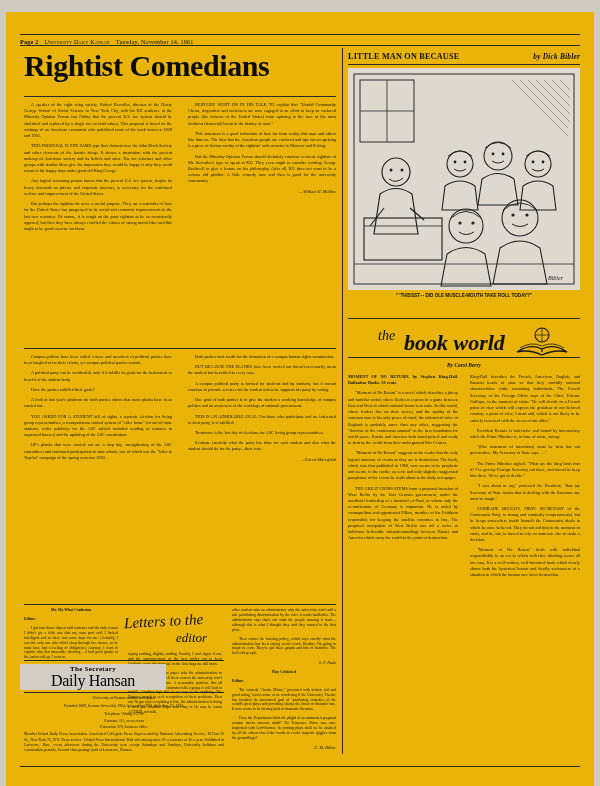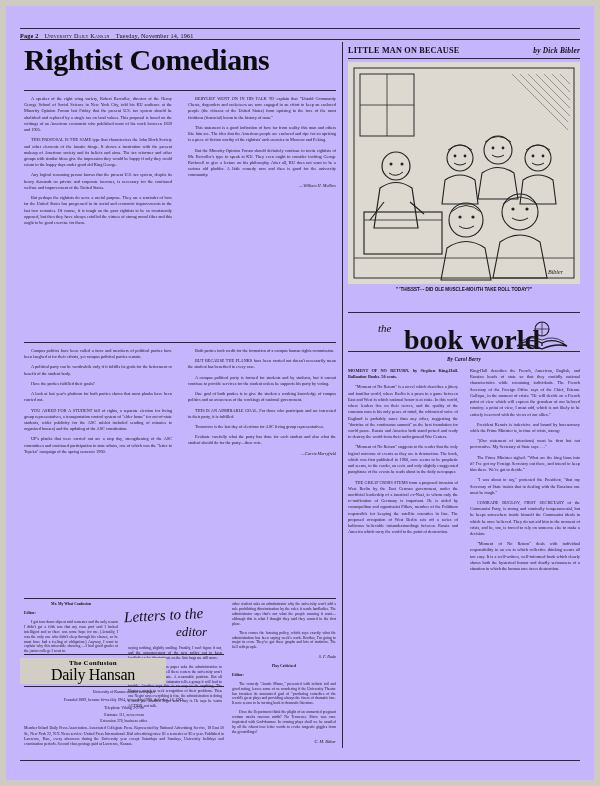--- a/index.html
+++ b/index.html
@@ -4,22 +4,22 @@
 <style>
   html,body{margin:0;padding:0;background:#c9c5bd;}
   body{font-family:"Liberation Serif", serif;}
   #page{
     position:relative;
     width:600px;height:786px;
     background:#cfcbc3;
     overflow:hidden;
   }
   .paper{
-    position:absolute;left:6px;top:6px;width:588px;height:774px;
-    background:#c4b5fd;
+    position:absolute;left:6px;top:12px;width:588px;height:774px;
+    background:#eab308;
   }
   
   .topbar{
     position:absolute;left:14px;top:26px;width:560px;
     font-size:6.2px;letter-spacing:.2px;color:#111;
     display:flex;align-items:baseline;gap:6px;
   }
   .topbar .pg{font-weight:bold;}
   .topbar .nm{font-variant:small-caps;}
   .rule{
@@ -51,25 +51,25 @@
     display:flex;justify-content:space-between;align-items:baseline;
   }
   .cartoon-title .by{font-size:7.4px;font-style:italic;font-weight:bold;}
   .cap{
     position:absolute;left:344px;top:281px;width:228px;
     font-size:4.6px;font-weight:bold;text-align:center;color:#111;
     font-family:"Liberation Sans", sans-serif;
   }
   
   .bw-title{
-    position:absolute;left:398px;top:318px;font-size:28px;
+    position:absolute;left:398px;top:318px;font-size:22px;font-style:italic;
     font-family:"Liberation Serif", serif;color:#111;font-weight:bold;
   }
   .bw-the{
-    position:absolute;left:372px;top:316px;font-size:11px;font-style:italic;color:#111;
+    position:absolute;left:372px;top:316px;font-size:14px;font-style:italic;color:#111;
   }
   .byline{
     font-size:5.4px;font-style:italic;text-align:center;margin:0 0 4px 0;font-weight:bold;
   }
   
   .letters-word{
     position:absolute;left:118px;top:600px;width:120px;
     font-size:15px;font-style:italic;font-family:"Liberation Serif", serif;
     color:#111;transform:rotate(-3deg);
   }
@@ -300,21 +300,21 @@
       <p class="noind lead center">Play Criticized</p>
       <p class="noind lead">Editor:</p>
       <p>The comedy "Auntie Mame," presented with infinite toil and good acting, leaves some of us wondering if the University Theatre has forsaken its announced goal of "producing comedies of the world's great plays and providing always the finest of dramatic fare. It now seems to be turning back to dramatic literature.</p>
       <p>Does the Department think the plight of an unmarried pregnant woman merits raucous mirth? No Tennessee Show was once inspirated with God-damner. In coming plays shall we be assailed by all the robust four letter words to evoke turgestic giggles from the groundlings?</p>
       <p class="sig">C. M. Bitber</p>
     </div>
 
     <div class="rule" style="left:18px;top:648px;width:200px;height:1px;"></div>
     <div class="flag">
       <div style="text-align:center;line-height:1;">
-        <div class="k1">The Confusion</div>
+        <div class="k1">The Secretary</div>
         <div class="k2">Daily Hansan</div>
       </div>
     </div>
     <div class="rule" style="left:18px;top:680px;width:200px;height:1px;"></div>
 
     <div class="col masthead-body" style="left:18px;top:684px;width:200px;">
       <p class="center">University of Kansas student newspaper</p>
       <p class="center">Founded 1889, became bi-weekly 1904, tri-weekly 1908, daily Jan. 16, 1912.</p>
       <p class="center">Telephone Viking 3-2700</p>
       <p class="center" style="white-space:pre-line;">Entrance 111, news room

